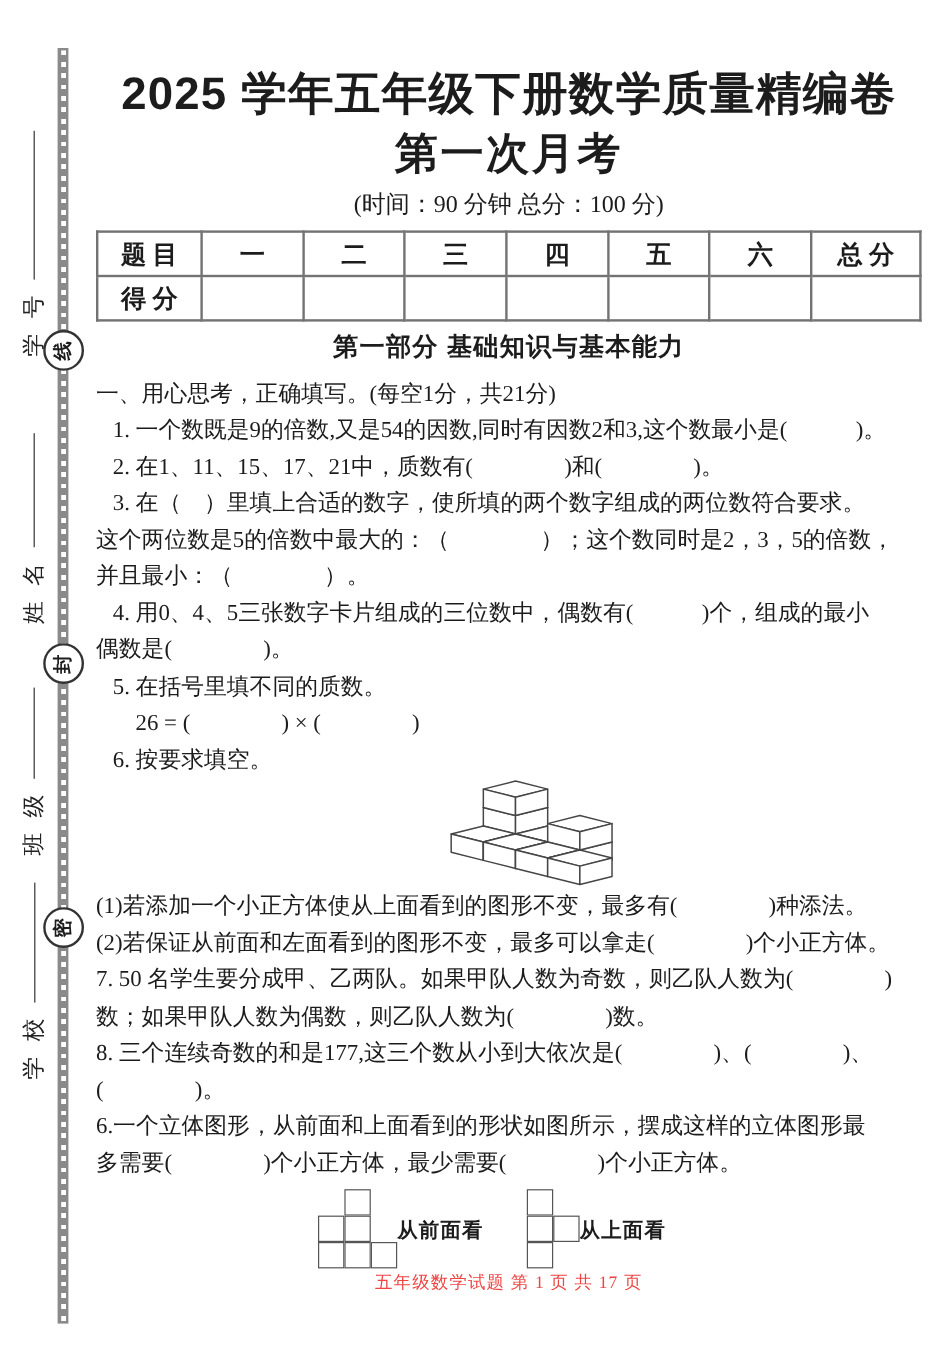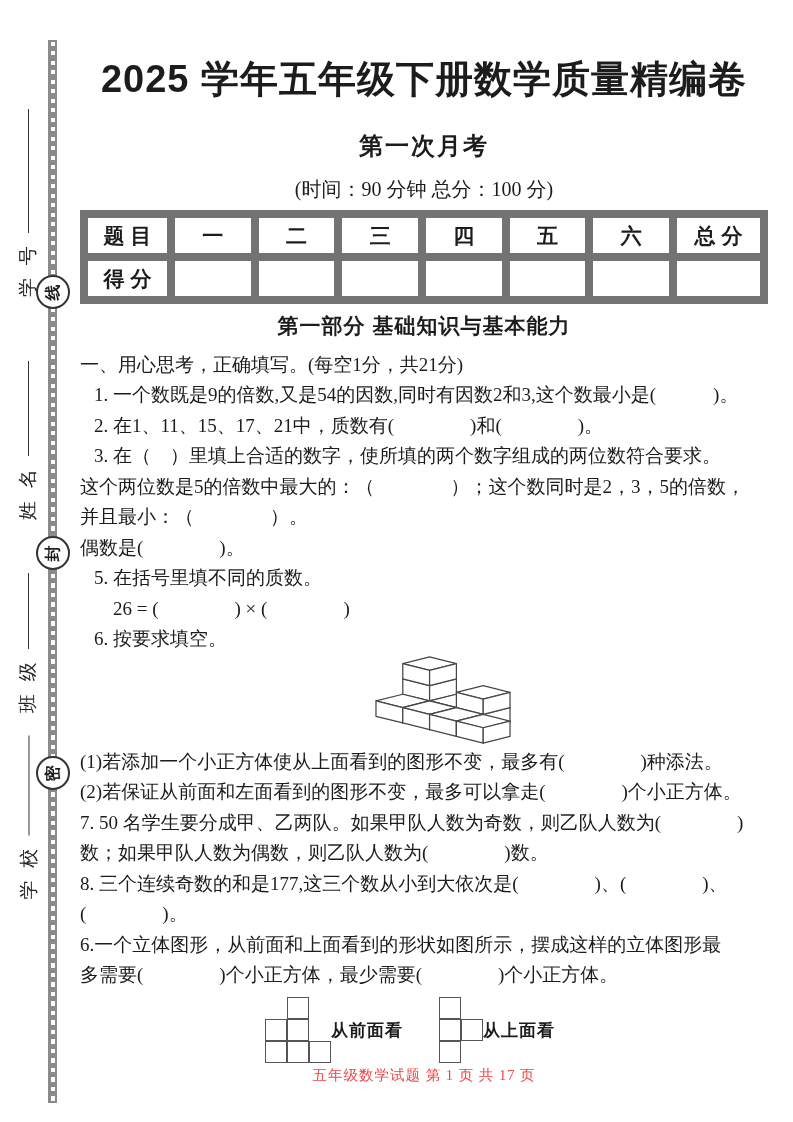--- a/index.html
+++ b/index.html
@@ -20,25 +20,25 @@
   .seal-field .fill-line{display:inline-block;height:0;border-bottom:1.7px solid #333;}
   .sf1{width:190px;left:-67px;top:189px;} .sf1 .fill-line{width:124px;}
   .sf2{width:160px;left:-52px;top:427px;} .sf2 .fill-line{width:95px;}
   .sf3{width:140px;left:-42px;top:630px;} .sf3 .fill-line{width:88px;}
   .sf4{width:167px;left:-55px;top:803px;} .sf4 .fill-line{width:100px;}
   
   .main{position:absolute;left:80px;top:0;width:688px;padding-top:56px;}
   .title{font-family:"Liberation Sans","DejaVu Sans",sans-serif;font-weight:bold;
         font-size:38px;line-height:46px;text-align:center;letter-spacing:1px;}
   .subtitle{font-family:"Liberation Sans","DejaVu Sans",sans-serif;font-weight:bold;
-        font-size:24px;line-height:44px;text-align:center;margin-top:22px;letter-spacing:2px;}
+        font-size:36px;line-height:44px;text-align:center;margin-top:4px;letter-spacing:2px;}
   .meta{font-size:20px;line-height:26px;text-align:center;margin-top:8px;}
   table.score{border-collapse:collapse;width:688px;table-layout:fixed;margin-top:8px;}
-  table.score td{border:8px solid #737373;height:35px;text-align:center;vertical-align:middle;
-        font-family:Liberation Sans, sans-serif;font-weight:bold;font-size:21px;padding:0;}
+  table.score td{border:2px solid #737373;height:35px;text-align:center;vertical-align:middle;
+        font-family:Liberation Serif, serif;font-weight:bold;font-size:21px;padding:0;}
   .part-heading{font-family:"Liberation Sans","DejaVu Sans",sans-serif;font-weight:bold;
         font-size:21px;line-height:28px;text-align:center;margin-top:8px;letter-spacing:1px;}
   .section-title{font-size:19px;line-height:30px;margin-top:10px;white-space:nowrap;}
   .section-title .b{font-family:"Liberation Sans","DejaVu Sans",sans-serif;font-weight:normal;}
   .qline{font-size:19px;line-height:30.5px;white-space:nowrap;}
   .qline.ind{padding-left:14px;}
   .eq-row{display:flex;gap:72px;padding-left:33px;font-size:19px;line-height:30.5px;white-space:nowrap;}
   .cube-wrap{height:92px;display:flex;justify-content:center;align-items:flex-start;transform:translateX(19px);}
   .cube-wrap svg polygon{fill:#fff;stroke:#464646;stroke-width:1.3;stroke-linejoin:round;}
   .views-row{display:flex;justify-content:center;align-items:flex-end;gap:36px;
@@ -127,20 +127,21 @@
     <div class="section-title">
       <span class="b">一、用心思考，正确填写。</span><span>(每空1分，共21分)</span>
     </div>
 
     <div>
         <div class="qline ind">1. 一个数既是9的倍数,又是54的因数,同时有因数2和3,这个数最小是(　　　)。</div>
         <div class="qline ind">2. 在1、11、15、17、21中，质数有(　　　　)和(　　　　)。</div>
         <div class="qline ind">3. 在（　）里填上合适的数字，使所填的两个数字组成的两位数符合要求。</div>
         <div class="qline">这个两位数是5的倍数中最大的：（　　　　）；这个数同时是2，3，5的倍数，</div>
         <div class="qline">并且最小：（　　　　）。</div>
+        <div class="qline ind">4. 用0、4、5三张数字卡片组成的三位数中，偶数有(　　　)个，组成的最小</div>
         <div class="qline">偶数是(　　　　)。</div>
         <div class="qline ind">5. 在括号里填不同的质数。</div>
       </div>
 
     <div class="eq-row">
       <span>26 = (　　　　) × (　　　　)</span>
     </div>
 
     <div class="qline ind">6. 按要求填空。</div>
 

